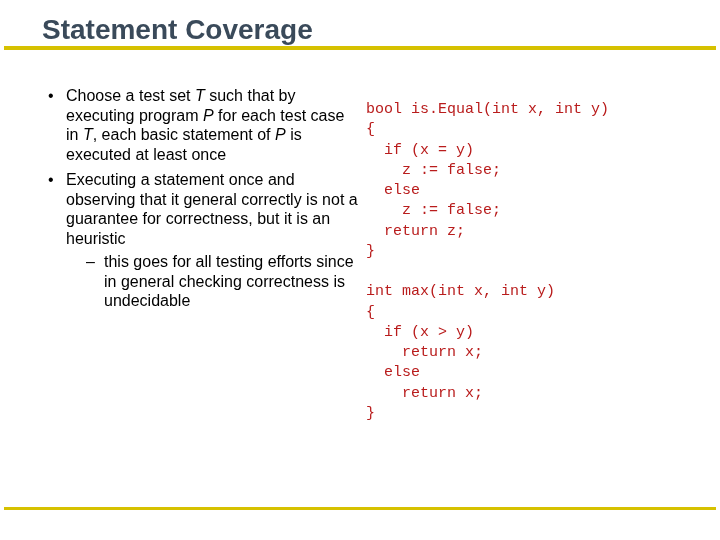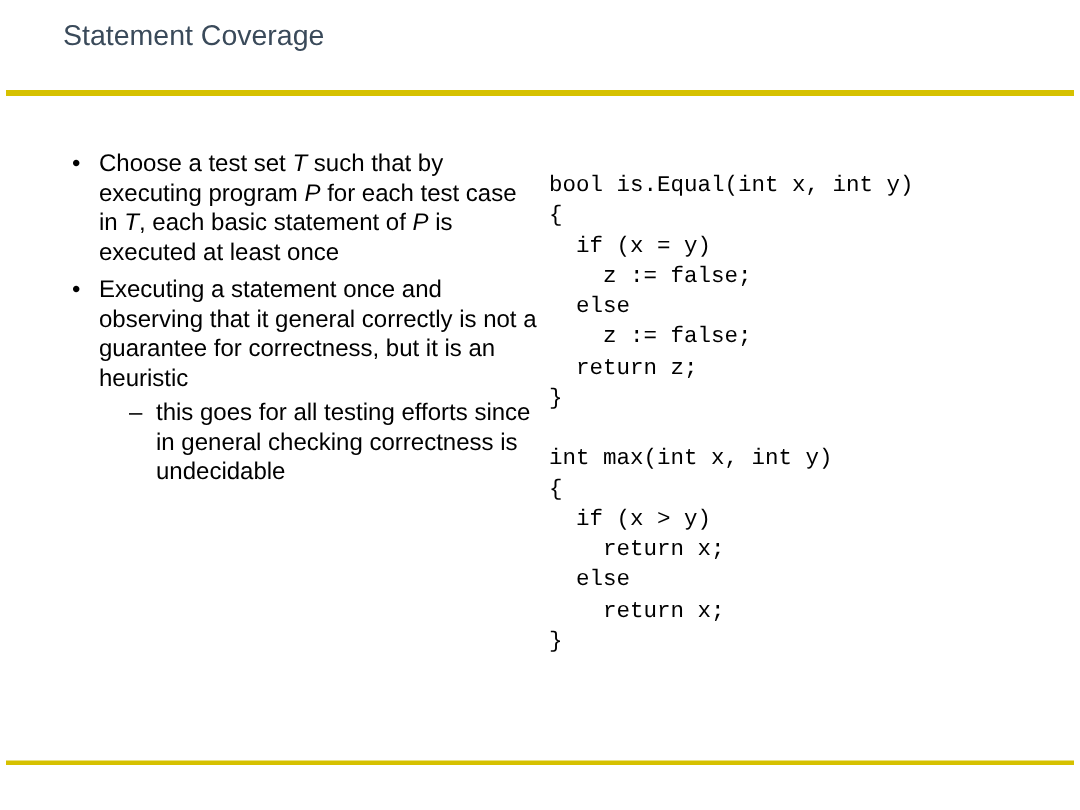--- a/index.html
+++ b/index.html
@@ -11,24 +11,24 @@
     font-family: Arial, Helvetica, sans-serif;
     overflow: hidden;
   }
   .slide {
     width: 720px;
     height: 540px;
     position: relative;
     box-sizing: border-box;
   }
   .title {
-    font-size: 19px;
+    font-size: 28px;
     color: #3a4a5a;
-    padding: 14px 0 24px 42px;
-    font-weight: 400;
+    padding: 14px 0 0 42px;
+    font-weight: 700;
   }
   .title-rule {
     height: 4px;
     background: #d6c100;
     margin: 0 4px 0 4px;
   }
   .content {
     display: flex;
     flex-direction: row;
     padding: 36px 18px 0 18px;
@@ -39,21 +39,21 @@
     font-size: 16px;
     line-height: 1.22;
     color: #000;
   }
   .col-right {
     flex: 1;
     font-family: "Courier New", Courier, monospace;
     font-size: 15px;
     line-height: 1.35;
     white-space: pre;
-    color: #000000;
+    color: #b91c1c;
     padding-top: 14px;
     padding-left: 8px;
   }
   ul.lvl1 {
     list-style: none;
     margin: 0;
     padding: 0 0 0 30px;
   }
   ul.lvl1 > li {
     position: relative;

